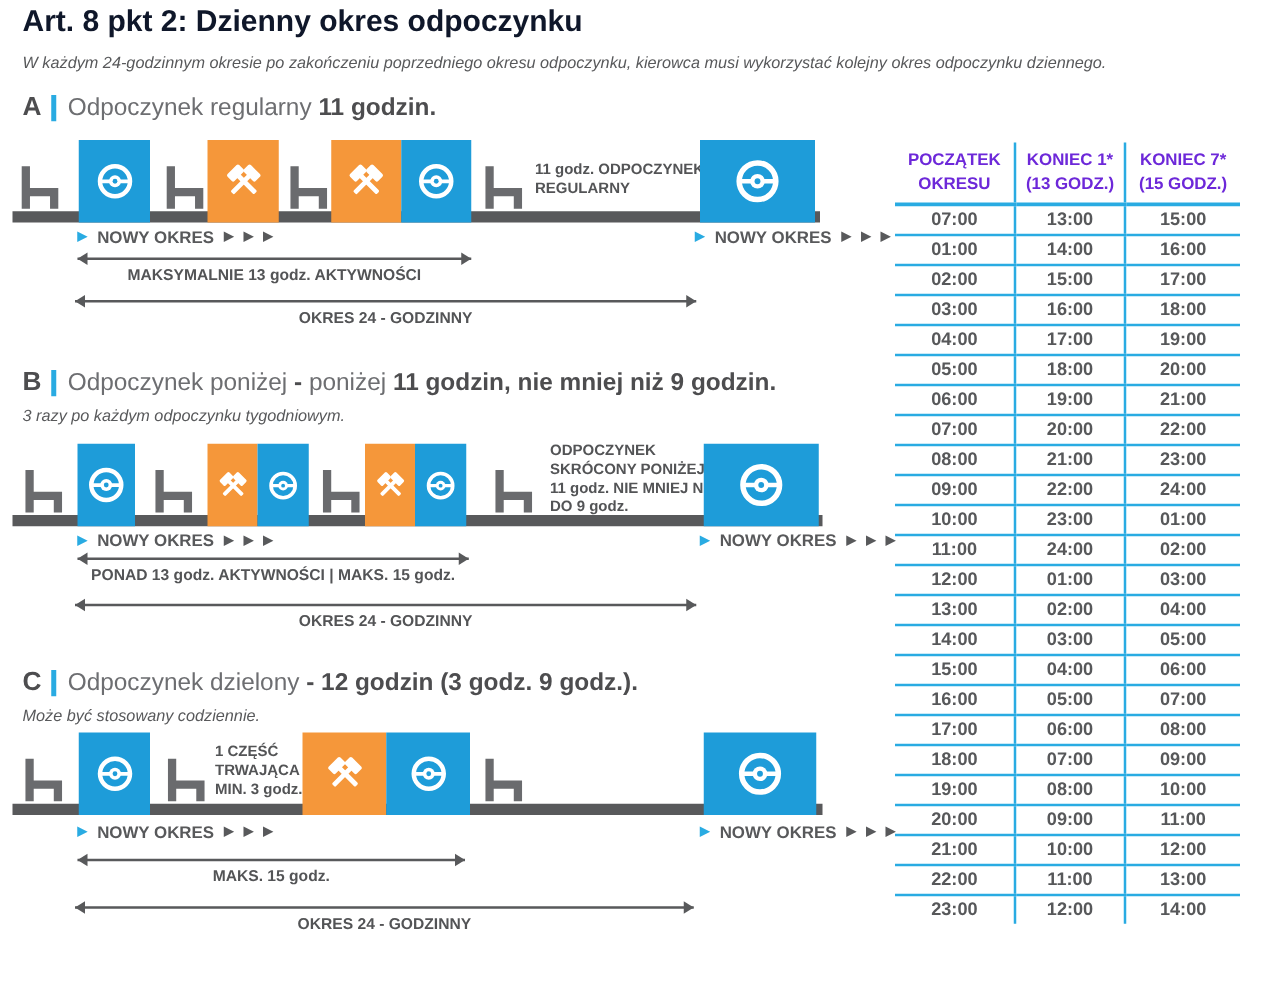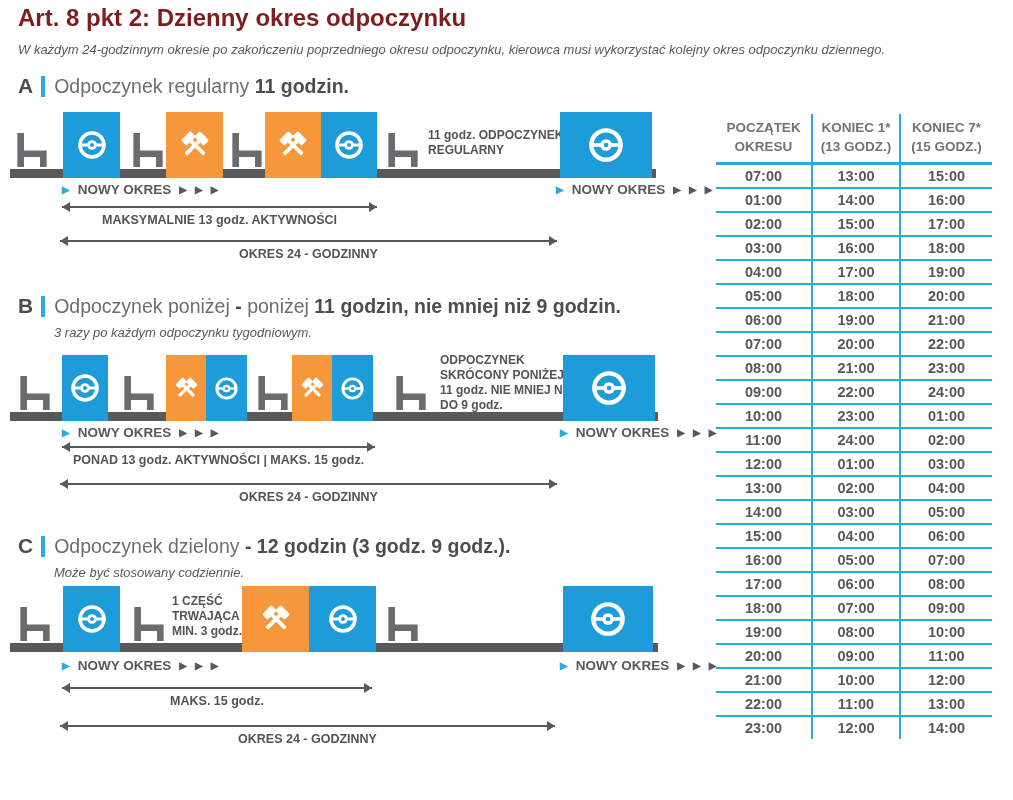--- a/index.html
+++ b/index.html
@@ -1,27 +1,27 @@
 <!DOCTYPE html>
 <html><head>
 <meta charset="utf-8">
 <style>
   html,body{margin:0;padding:0;background:#fff;}
   #page{position:relative;width:1013px;height:800px;background:#fff;overflow:hidden;
         font-family:"Liberation Sans",sans-serif;-webkit-font-smoothing:antialiased;}
 
-  .page-title{position:absolute;left:18px;top:4px;font-size:24px;font-weight:bold;color:#7f1d1d;}
+  .page-title{position:absolute;left:18px;top:4px;font-size:24px;font-weight:bold;color:#0f172a;}
   .page-subtitle{position:absolute;left:18px;top:42px;font-size:13px;font-style:italic;color:#58595B;}
 
   .sec-head{position:absolute;display:flex;align-items:center;}
   .sec-letter{font-weight:bold;color:#4D4D4F;font-size:21px;}
   .sec-bar{width:4px;height:21px;background:#29ABE2;margin:0 9px 0 8px;}
   .sec-title{font-size:19.5px;color:#6D6E71;white-space:nowrap;}
   .sec-title .b{font-weight:bold;color:#4D4D4F;}
-  .sec-note{position:absolute;font-size:13px;font-style:italic;color:#58595B;margin-left:36px;}
+  .sec-note{position:absolute;font-size:13px;font-style:italic;color:#58595B;}
 
   .diagram{position:absolute;left:10px;width:700px;height:66px;}
   .tbar{position:absolute;left:0;bottom:0;height:9px;background:#58595B;}
   .bed{position:absolute;bottom:8px;width:34px;height:40px;}
   .box{position:absolute;top:0;height:66px;display:flex;align-items:center;justify-content:center;}
   .box.blue{background:#1E9CD9;}
   .box.orange{background:#F5973A;}
   .box svg{width:36px;height:36px;}
   .box.narrow svg{width:29px;height:29px;}
   .box.big svg{width:44px;height:44px;}
@@ -33,21 +33,21 @@
   .tri.blue{color:#29ABE2;}
 
   .arrow{position:absolute;height:2px;background:#58595B;}
   .arrow:before{content:"";position:absolute;left:0;top:-4px;width:0;height:0;
     border-top:5px solid transparent;border-bottom:5px solid transparent;border-right:8px solid #58595B;}
   .arrow:after{content:"";position:absolute;right:0;top:-4px;width:0;height:0;
     border-top:5px solid transparent;border-bottom:5px solid transparent;border-left:8px solid #58595B;}
   .arrow-label{position:absolute;text-align:center;font-weight:bold;font-size:12.5px;color:#535456;}
 
   table.rt{position:absolute;left:716px;top:114px;width:276px;border-collapse:collapse;table-layout:fixed;}
-  .rt th{height:48px;font-size:13.5px;font-weight:bold;color:#737373;text-align:center;vertical-align:middle;
+  .rt th{height:48px;font-size:13.5px;font-weight:bold;color:#6d28d9;text-align:center;vertical-align:middle;
          white-space:pre-line;line-height:1.4;border-bottom:3px solid #29ABE2;padding:0;}
   .rt th + th, .rt td + td{border-left:2px solid #29ABE2;}
   .rt td{height:22px;font-size:14.5px;font-weight:bold;color:#57585A;text-align:center;
          border-bottom:2px solid #29ABE2;padding:0;}
   .rt tbody tr:last-child td{border-bottom:none;}
 </style>
 </head>
 <body>
 
 <svg width="0" height="0" style="position:absolute">

